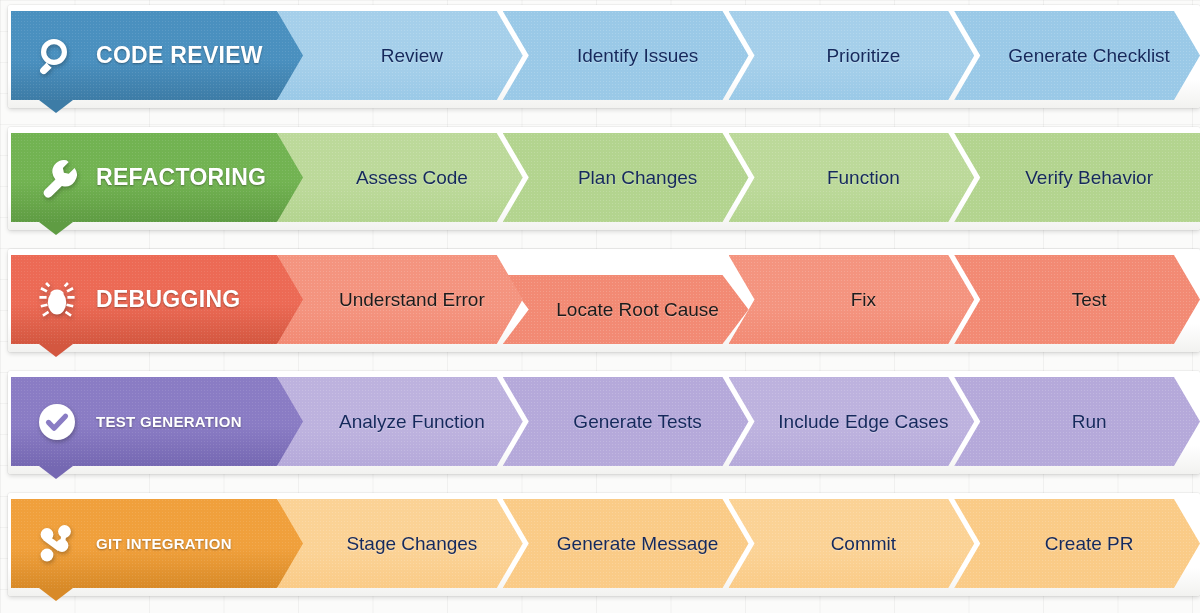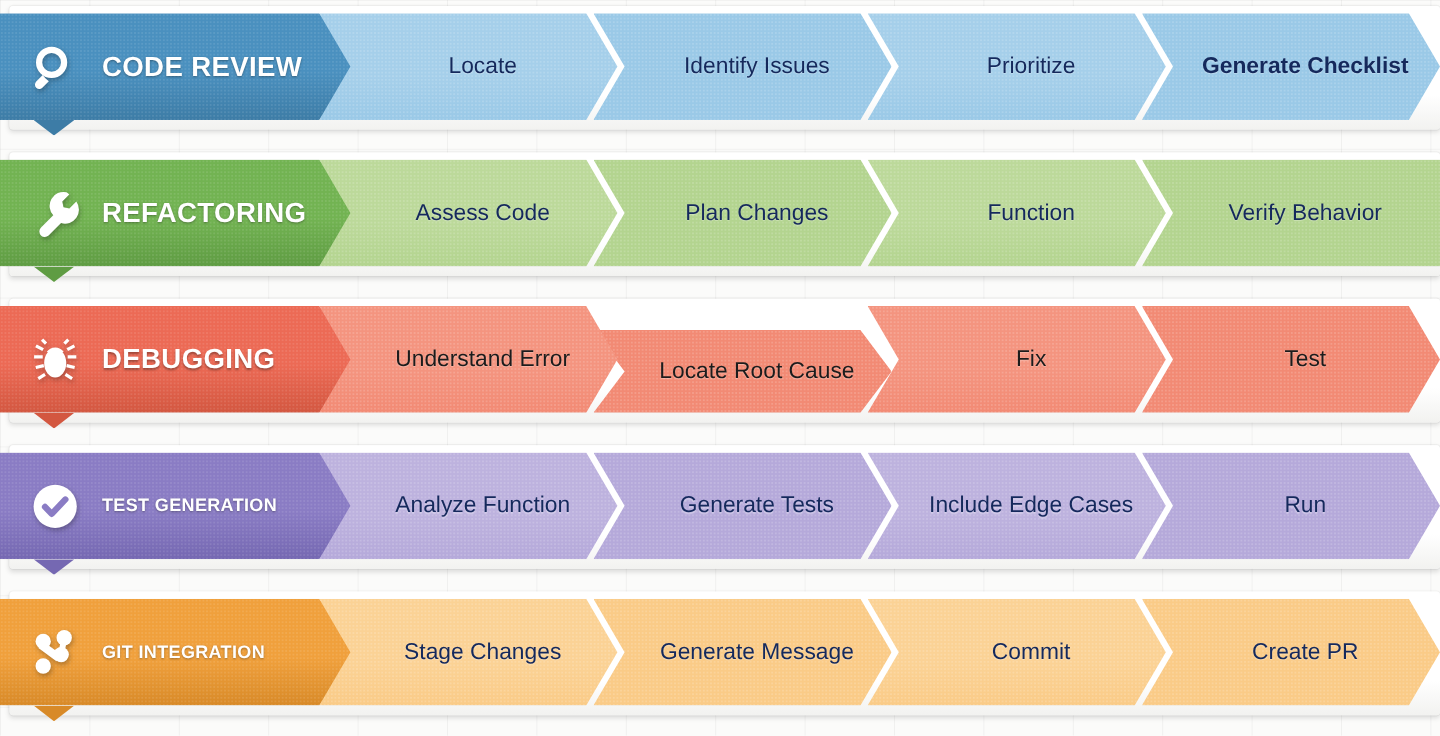--- a/index.html
+++ b/index.html
@@ -25,20 +25,21 @@
     display: flex;
     flex-direction: column;
   }
 
   .row {
     position: relative;
     height: 89px;
     flex: 0 0 89px;
     display: flex;
     align-items: flex-end;
+    padding-left: 11px;
   }
   .row-spacer { flex: 0 0 33px; }
   .row-top-pad { flex: 0 0 11px; }
 
   
   .shelf {
     position: absolute;
     left: 8px;
     right: 0;
     top: -6px;
@@ -175,30 +176,30 @@
               <g fill="#fff">
                 <path d="M21 7a13 13 0 1 0 0 26 13 13 0 0 0 0-26zm0 5.2a7.8 7.8 0 1 1 0 15.6 7.8 7.8 0 0 1 0-15.6z"></path>
                 <path d="M13.6 30.6 8.2 36a3.6 3.6 0 0 0 5.1 5.1l5.4-5.4a15.7 15.7 0 0 1-5.1-5.1z"></path>
               </g>
             </svg>
           </span>
           <span class="banner-label">CODE REVIEW</span>
         </div>
         <div class="steps">
           <div class="step" style="background: linear-gradient(rgb(165, 207, 234) 0%, rgb(165, 207, 234) 60%, rgb(154, 201, 231) 100%); z-index: 10;">
-            <span class="step-label" style="color: rgb(21, 41, 92);">Locate</span>
+            <span class="step-label" style="color: rgb(21, 41, 92);">Review</span>
           </div>
           <div class="step" style="background: linear-gradient(rgb(154, 201, 231) 0%, rgb(154, 201, 231) 60%, rgb(154, 201, 231) 100%); z-index: 9;">
             <span class="step-label" style="color: rgb(21, 41, 92);">Identify Issues</span>
           </div>
           <div class="step" style="background: linear-gradient(rgb(165, 207, 234) 0%, rgb(165, 207, 234) 60%, rgb(154, 201, 231) 100%); z-index: 8;">
             <span class="step-label" style="color: rgb(21, 41, 92);">Prioritize</span>
           </div>
           <div class="step last" style="background: linear-gradient(rgb(154, 201, 231) 0%, rgb(154, 201, 231) 60%, rgb(154, 201, 231) 100%); z-index: 7;">
-            <span class="step-label" style="color: rgb(21, 41, 92); font-weight: bold;">Generate Checklist</span>
+            <span class="step-label" style="color: rgb(21, 41, 92);">Generate Checklist</span>
           </div>
         </div>
       </div>
     </div>
     <div class="row-spacer"></div>
     <div class="row">
       <div class="shelf"></div>
       <div class="track">
         <div style="position: absolute; left: 0px; top: 0px; width: 300px; height: 100%; z-index: 1;">
           <div class="ribbon-tail" style="background: rgb(95, 156, 67);"></div>

